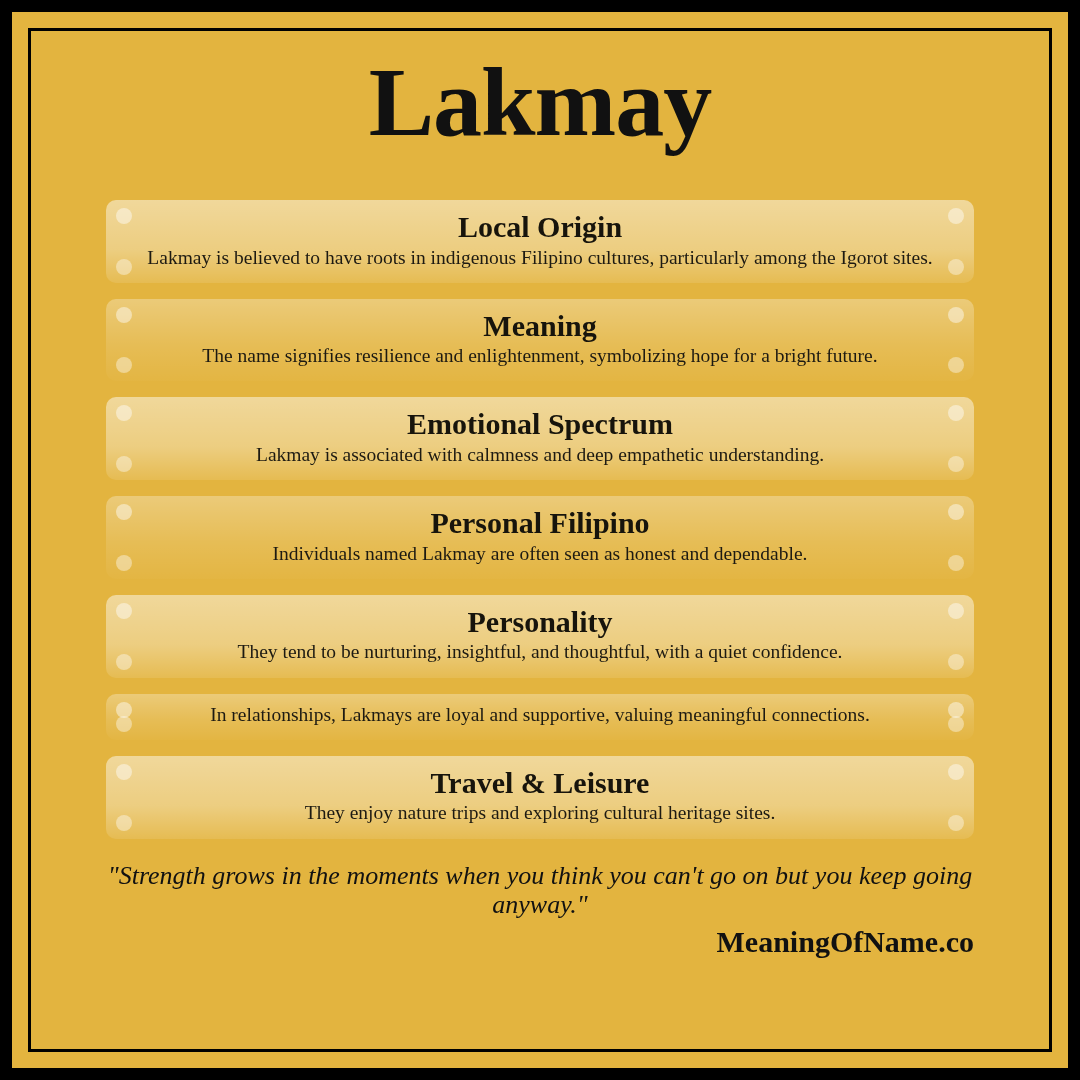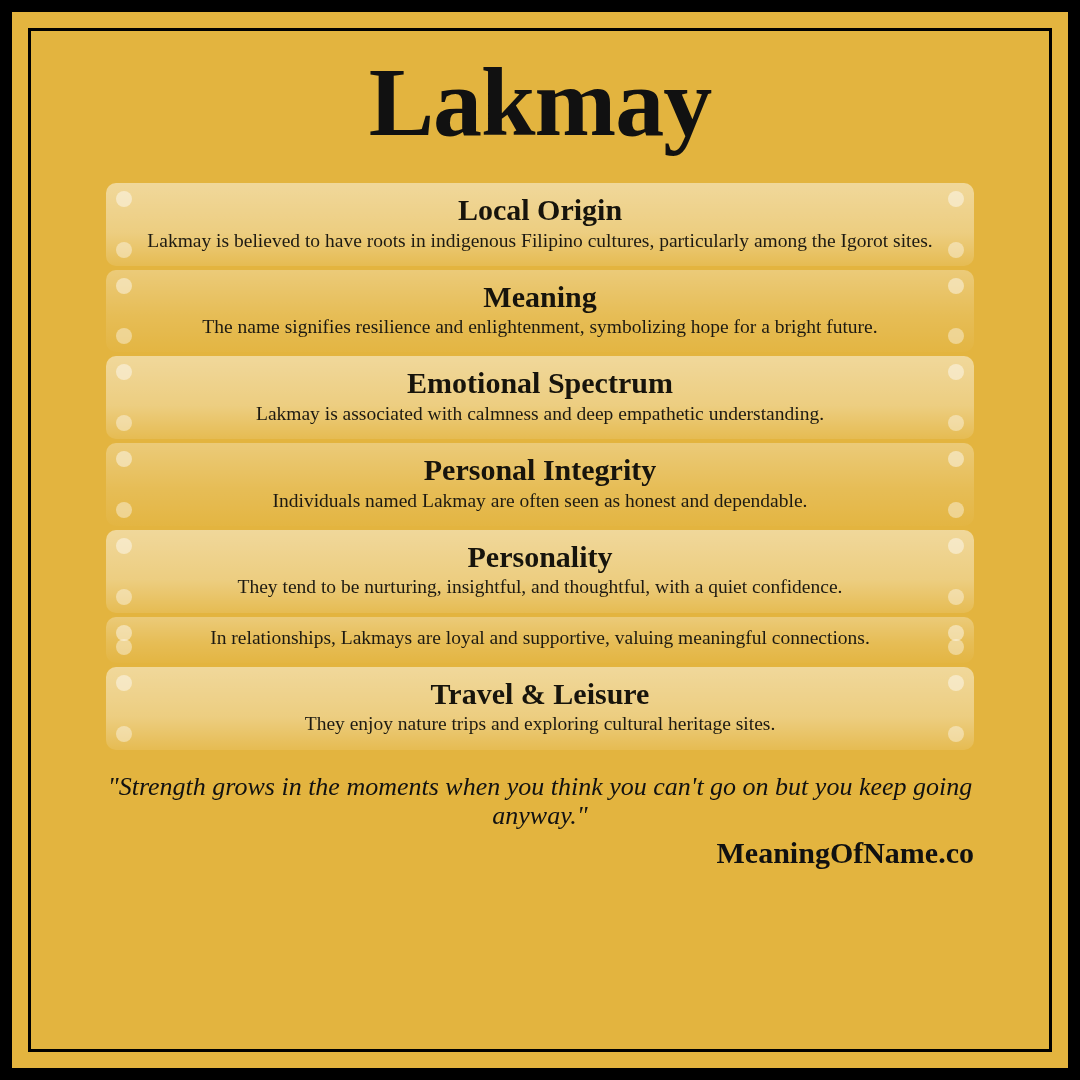--- a/index.html
+++ b/index.html
@@ -48,28 +48,28 @@
     flex-direction: column;
   }
   .title {
     text-align: center;
     font-size: 98px;
     font-weight: bold;
     color: #111111;
     letter-spacing: -1px;
     line-height: 1.0;
     margin-top: 22px;
-    margin-bottom: 0;
+    margin-bottom: 17px;
     font-family: "Liberation Serif", "DejaVu Serif", serif;
   }
   .cards {
     margin-top: 32px;
     display: flex;
     flex-direction: column;
-    gap: 4px;
+    gap: 16px;
   }
   .card {
     position: relative;
     border-radius: 10px;
     padding: 10px 30px 14px 30px;
     box-sizing: border-box;
     background: linear-gradient(180deg, rgba(255,255,255,0.30) 0%, rgba(255,255,255,0.12) 55%, rgba(255,255,255,0.02) 100%);
   }
   .card.light {
     background: linear-gradient(180deg, rgba(255,255,255,0.48) 0%, rgba(255,255,255,0.34) 60%, rgba(255,255,255,0.10) 100%);
@@ -184,21 +184,21 @@
       <div class="card light">
         <div class="card-title">Emotional Spectrum</div>
         <div class="card-text">Lakmay is associated with calmness and deep empathetic understanding.</div>
         <div class="card-dots-bottom">
             <span class="l"></span>
             <span class="r"></span>
           </div>
       </div>
 
       <div class="card">
-        <div class="card-title">Personal Integrity</div>
+        <div class="card-title">Personal Filipino</div>
         <div class="card-text">Individuals named Lakmay are often seen as honest and dependable.</div>
         <div class="card-dots-bottom">
             <span class="l"></span>
             <span class="r"></span>
           </div>
       </div>
 
       <div class="card light">
         <div class="card-title">Personality</div>
         <div class="card-text">They tend to be nurturing, insightful, and thoughtful, with a quiet confidence.</div>

